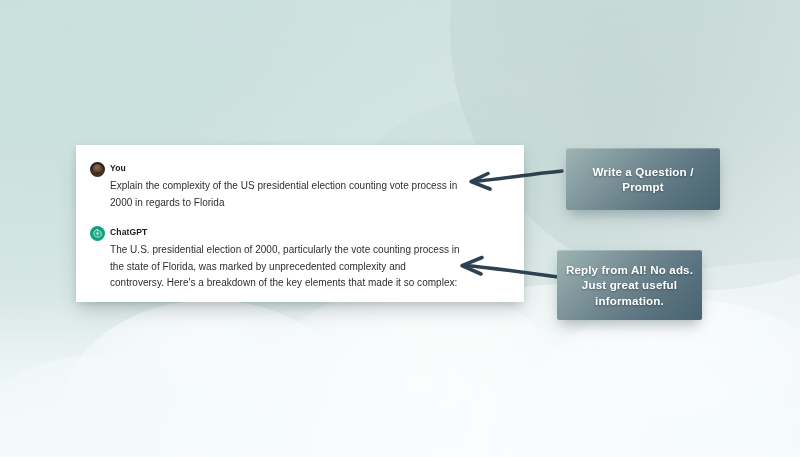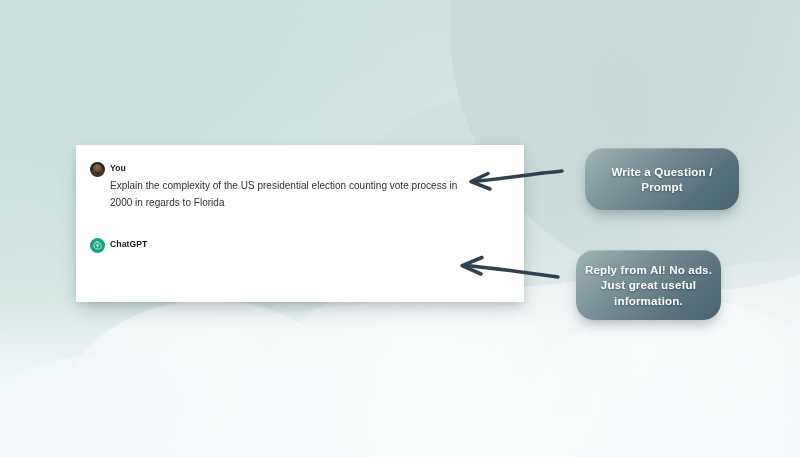--- a/index.html
+++ b/index.html
@@ -104,21 +104,21 @@
                 0 2px 6px rgba(60,80,90,0.14);
     overflow: hidden;
   }
 
   .msg {
     position: absolute;
     left: 0;
     width: 100%;
   }
   .msg-user  { top: 16px; }
-  .msg-bot   { top: 92px; }
+  .msg-bot   { top: 80px; }
 
   .msg-inner {
     position: relative;
     padding-left: 34px;
     padding-right: 18px;
   }
 
   .avatar {
     position: absolute;
     left: 14px;
@@ -171,34 +171,33 @@
     position: absolute;
     overflow: visible;
     pointer-events: none;
   }
   #arrow-prompt  { left: 462px; top: 168px; }
   #arrow-reply   { left: 452px; top: 256px; }
 
   
   .callout {
     position: absolute;
-    border-radius: 18px;
+    border-radius: 2px;
     color: #ffffff;
     font-weight: bold;
     text-align: center;
     display: flex;
     align-items: center;
     justify-content: center;
     background: linear-gradient(135deg, #9fb3b2 0%, #8ba3a6 18%, #6e858e 48%, #56707c 76%, #4a6370 100%);
     box-shadow: 0 7px 13px -3px rgba(50,70,85,0.38),
                 inset 0 1px 0 rgba(255,255,255,0.22);
     text-shadow: 0 1px 2px rgba(20,35,45,0.45);
     line-height: 15px;
     letter-spacing: 0.15px;
-    margin-left: 19px;
   }
   #callout-prompt {
     left: 566px;
     top: 148px;
     width: 154px;
     height: 62px;
     font-size: 11.6px;
   }
   #callout-reply {
     left: 557px;
@@ -238,20 +237,21 @@
 
     <div class="msg msg-bot">
       <div class="msg-inner">
         <div class="avatar avatar-bot">
           <svg width="11" height="11" viewBox="0 0 24 24" aria-hidden="true">
             <path d="M12 3.2c-2.1 0-3.9 1.3-4.6 3.2-1.9.3-3.4 1.9-3.4 3.9 0 .8.2 1.5.6 2.1-.6 1.8.1 3.8 1.7 4.8 1 2 3.3 2.9 5.4 2.1 1.6 1.1 3.8.9 5.1-.6 1.9-.3 3.4-1.9 3.4-3.9 0-.8-.2-1.5-.6-2.1.6-1.8-.1-3.8-1.7-4.8-1-2-3.3-2.9-5.4-2.1-.2-.1-.4-.3-.5-.5z" fill="none" stroke="#ffffff" stroke-width="1.8" stroke-linejoin="round"></path>
             <path d="M12 8.2v7.6M8.6 10.1l6.8 3.8M15.4 10.1l-6.8 3.8" stroke="#ffffff" stroke-width="1.2" stroke-linecap="round" fill="none"></path>
           </svg>
         </div>
         <div class="msg-name">ChatGPT</div>
+        <div class="msg-body">The U.S. presidential election of 2000, particularly the vote counting process in the state of Florida, was marked by unprecedented complexity and controversy. Here's a breakdown of the key elements that made it so complex:</div>
       </div>
     </div>
 
   </div>
 
   <svg id="arrow-prompt" class="arrow-svg" width="104" height="26" viewBox="0 0 104 26">
     <path d="M100 3 C 70 6, 38 11, 12 13.5" stroke="#2e4150" stroke-width="3.4" fill="none" stroke-linecap="round"></path>
     <path d="M26 5.5 L 9 13.6 L 28 21" stroke="#2e4150" stroke-width="3.6" fill="none" stroke-linecap="round" stroke-linejoin="round"></path>
   </svg>
 

